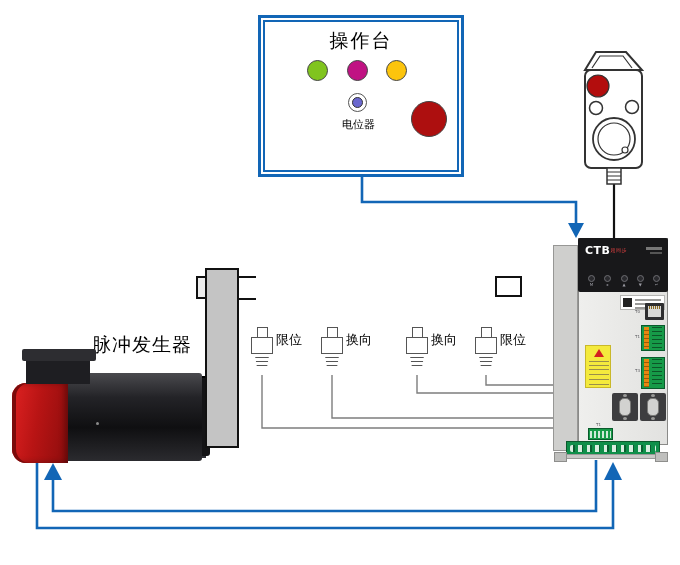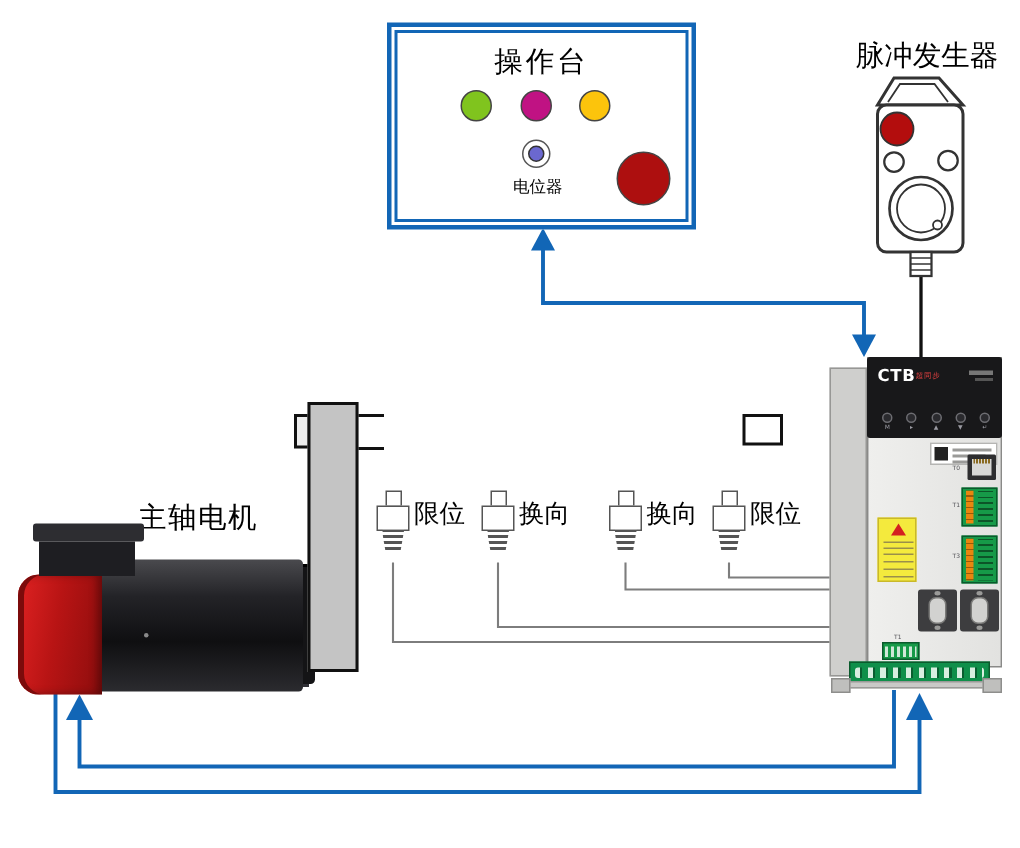--- a/index.html
+++ b/index.html
@@ -9,21 +9,21 @@
   .cn{color:#000;font-family:"DejaVu Sans","Liberation Sans",sans-serif;}
 
   
   svg.overlay{position:absolute;left:0;top:0;z-index:3;pointer-events:none;}
   .wire{fill:none;stroke:#7d7d7d;stroke-width:1.4;}
   .blue{fill:none;stroke:var(--accent-blue,#1266b6);stroke-width:2.6;}
   .bluef{fill:var(--accent-blue,#1266b6);stroke:none;}
   .cable{stroke:#111;stroke-width:2.2;fill:none;}
 
   
-  .console{left:258px;top:15px;width:206px;height:138px;border:3px solid var(--accent-blue,#1266b6);background:#fff;z-index:4;box-sizing:border-box;}
+  .console{left:258px;top:15px;width:206px;height:162px;border:3px solid var(--accent-blue,#1266b6);background:#fff;z-index:4;box-sizing:border-box;}
   .console-inner{position:absolute;left:2px;top:2px;right:2px;bottom:2px;border:2px solid var(--accent-blue,#1266b6);}
   .console-title{position:absolute;left:0;top:10px;width:100%;text-align:center;font-size:19px;letter-spacing:2px;}
   .round{position:absolute;border-radius:50%;border:1px solid #444;box-sizing:border-box;}
   .btn-green{left:46px;top:42px;width:21px;height:21px;background:var(--btn-green,#80c41e);}
   .btn-magenta{left:86px;top:42px;width:21px;height:21px;background:var(--btn-magenta,#c01283);}
   .btn-yellow{left:125px;top:42px;width:21px;height:21px;background:var(--btn-yellow,#fcc40c);}
   .pot-ring{left:87px;top:75px;width:19px;height:19px;background:#fff;border:1.5px solid #555;}
   .pot-dot{position:absolute;left:2.5px;top:2.5px;width:11px;height:11px;border-radius:50%;background:var(--btn-blue,#6b68cf);border:1px solid #333;box-sizing:border-box;}
   .pot-label{position:absolute;left:55px;top:99px;width:85px;text-align:center;font-size:11px;}
   .btn-estop{left:150px;top:83px;width:36px;height:36px;background:var(--btn-red-large,#ad0f0f);}
@@ -55,21 +55,21 @@
   .jbox{position:absolute;left:16px;top:31px;width:64px;height:23px;background:#1e1e22;}
   .motor-bolt{position:absolute;left:86px;top:92px;width:3px;height:3px;border-radius:50%;background:#8a8a8a;}
 
   
   .sensor{width:24px;z-index:4;}
   .s-square{width:11px;height:11px;margin:0 auto;border:1.5px solid #555;background:#fff;box-sizing:border-box;}
   .s-body{width:22px;height:17px;margin:-1px auto 0;border:1.5px solid #555;background:#fff;box-sizing:border-box;}
   .s-threads{width:15px;height:14px;margin:-1px auto 0;
     background:repeating-linear-gradient(180deg,#555 0 1.5px,#fff 1.5px 4px);
     clip-path:polygon(0 0,100% 0,84% 100%,16% 100%);}
-  .sensor-label{position:absolute;top:331px;font-size:17px;z-index:4;}
+  .sensor-label{position:absolute;top:331px;font-size:13px;z-index:4;}
 
   
   .drive{left:553px;top:238px;width:116px;height:226px;z-index:4;}
   .d-side{position:absolute;left:0;top:7px;width:25px;height:206px;background:#cfcfcd;border:1px solid #979795;box-sizing:border-box;}
   .d-front{position:absolute;left:25px;top:0;width:90px;height:207px;background:linear-gradient(90deg,#efefed,#e2e2e0);border:1px solid #8a8a88;box-sizing:border-box;}
   .d-panel{position:absolute;left:25px;top:0;width:90px;height:54px;background:#18181a;border-radius:2px;}
   .d-logo{position:absolute;left:7px;top:6px;color:#fff;font-size:11px;font-weight:bold;letter-spacing:.5px;}
   .d-logo-suffix{color:#e04040;font-size:5px;font-weight:normal;vertical-align:2px;}
   .d-modeltxt{position:absolute;right:6px;top:9px;width:16px;height:3px;background:#777;}
   .d-modeltxt2{position:absolute;right:6px;top:14px;width:12px;height:2px;background:#555;}
@@ -132,21 +132,20 @@
     <div class="round btn-green"></div>
     <div class="round btn-magenta"></div>
     <div class="round btn-yellow"></div>
     <div class="round pot-ring">
         <div class="pot-dot"></div>
       </div>
     <div class="pot-label cn">电位器</div>
     <div class="round btn-estop"></div>
   </div>
 
-  <div class="abs mpg-label cn">脉冲发生器</div>
   <svg class="abs mpg-svg" width="70" height="145" viewBox="0 0 70 145">
     <path d="M5,28 L16,10 L46,10 L62,28 Z" fill="#fff" stroke="#333" stroke-width="2"></path>
     <polyline points="12,26 20,14 43,14 52,26" fill="none" stroke="#333" stroke-width="1.2"></polyline>
     <rect x="5" y="28" width="57" height="98" rx="6" fill="#fff" stroke="#333" stroke-width="2"></rect>
     <circle cx="18" cy="44" r="11" fill="var(--mpg-red,#b30d0d)" stroke="#333" stroke-width="1.2"></circle>
     <circle cx="16" cy="66" r="6.5" fill="#fff" stroke="#333" stroke-width="1.5"></circle>
     <circle cx="52" cy="65" r="6.5" fill="#fff" stroke="#333" stroke-width="1.5"></circle>
     <circle cx="34" cy="97" r="21" fill="#fff" stroke="#333" stroke-width="1.8"></circle>
     <circle cx="34" cy="97" r="16" fill="#fff" stroke="#333" stroke-width="1.2"></circle>
     <circle cx="45" cy="108" r="3" fill="#fff" stroke="#333" stroke-width="1.2"></circle>
@@ -155,21 +154,21 @@
     <line x1="27" y1="134" x2="41" y2="134" stroke="#333" stroke-width="1"></line>
     <line x1="27" y1="138" x2="41" y2="138" stroke="#333" stroke-width="1"></line>
   </svg>
 
   <div class="abs shaft"></div>
   <div class="abs end-block"></div>
   <div class="abs bracket-support"></div>
   <div class="abs bracket"></div>
 
   <div class="abs motor">
-    <div class="motor-label cn">主轴电机</div>
+    <div class="motor-label cn">脉冲发生器</div>
     <div class="motor-cap"></div>
     <div class="motor-capedge"></div>
     <div class="motor-body"></div>
     <div class="motor-flange"></div>
     <div class="jbox-lid"></div>
     <div class="jbox"></div>
     <div class="motor-bolt"></div>
   </div>
 
   <div class="abs sensor" style="left:250px;top:327px;">

